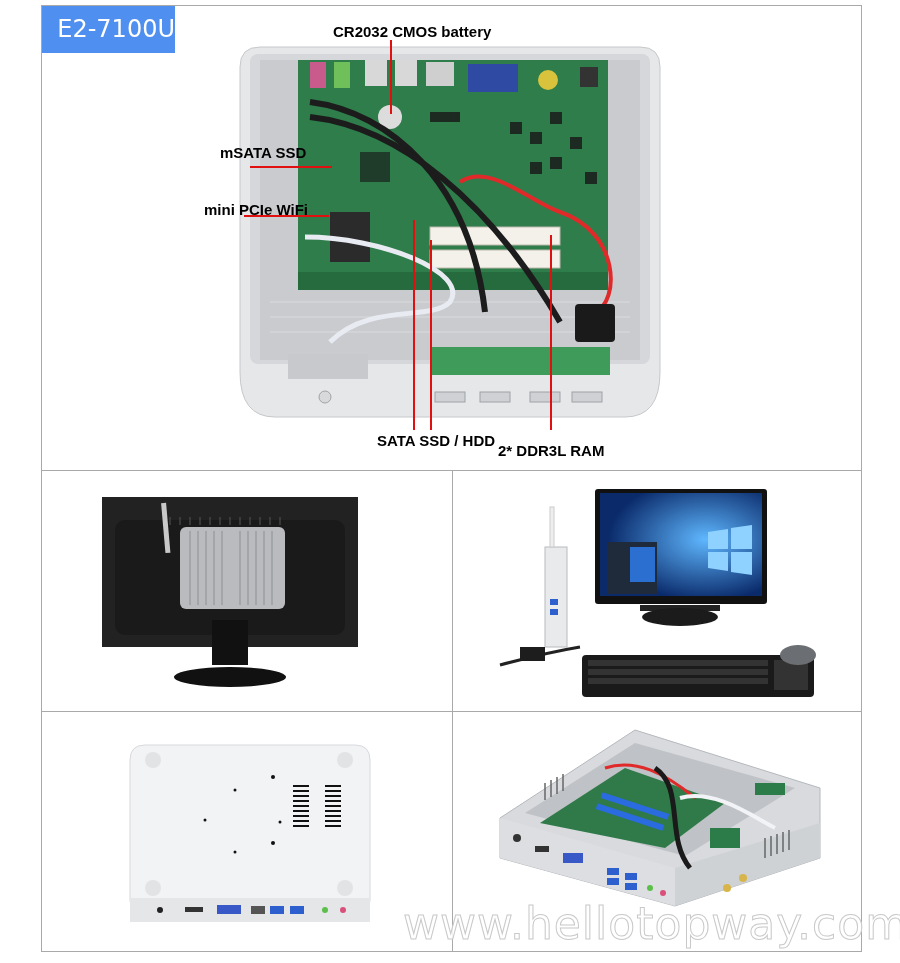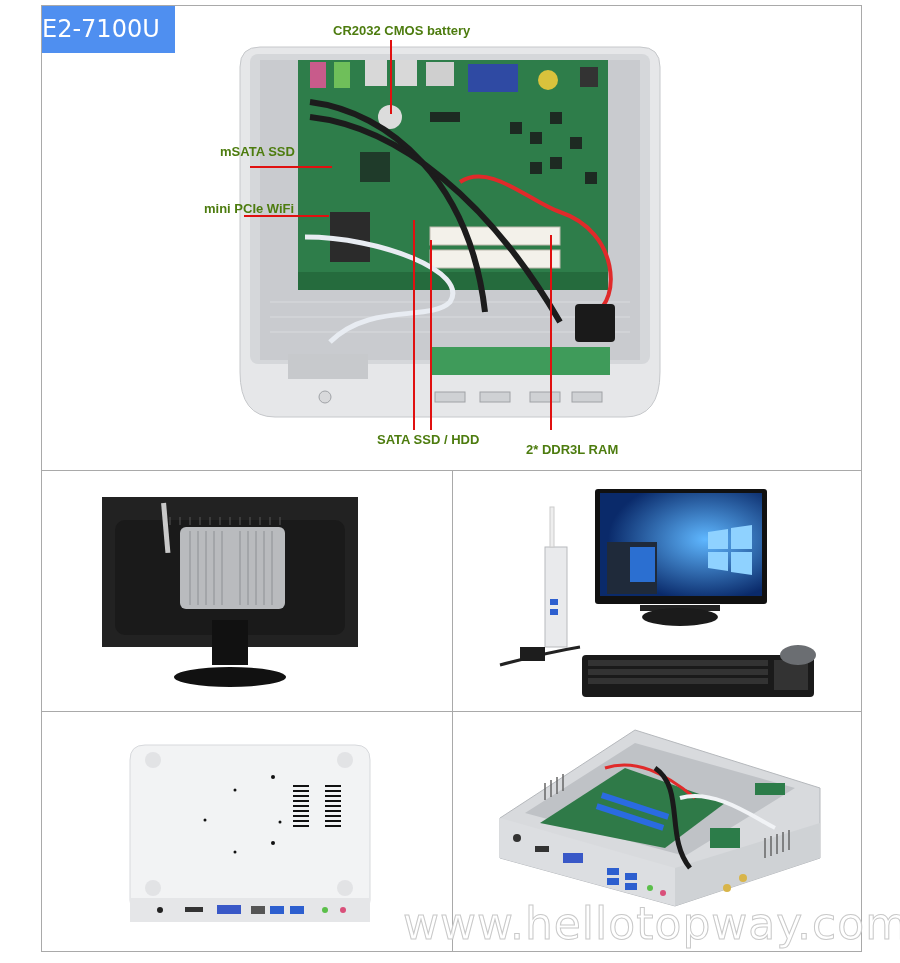--- a/index.html
+++ b/index.html
@@ -1,21 +1,21 @@
 <!DOCTYPE html>
 <html><head>
 <meta charset="utf-8">
 <style>
   html,body{margin:0;padding:0;background:#fff;}
   body{width:900px;height:963px;position:relative;overflow:hidden;font-family:"Liberation Sans",sans-serif;}
   .tbl{position:absolute;left:41px;top:5px;width:821px;height:947px;border:1px solid #a9a9a9;box-sizing:border-box;}
   .hline{position:absolute;left:41px;width:821px;height:1px;background:#a9a9a9;}
   .vline{position:absolute;left:452px;width:1px;background:#a9a9a9;}
-  .badge{position:absolute;left:42px;top:6px;width:133px;height:47px;background:#4f8ff0;color:#fff;font-size:24px;line-height:47px;text-align:left;font-family:"DejaVu Sans",sans-serif;}
-  .lbl{position:absolute;color:#4d7c0f;font-weight:bold;font-size:13px;white-space:nowrap;font-family:"Liberation Sans",sans-serif;}
+  .badge{position:absolute;left:42px;top:6px;width:133px;height:47px;background:#4f8ff0;color:#fff;font-size:24px;line-height:47px;text-align:right;font-family:"DejaVu Sans",sans-serif;}
+  .lbl{position:absolute;color:#000000;font-weight:bold;font-size:15px;white-space:nowrap;font-family:"Liberation Sans",sans-serif;}
   .redline{position:absolute;background:#e01010;}
   .watermark{position:absolute;left:403px;top:898px;font-family:"DejaVu Sans",sans-serif;font-size:44px;color:rgba(255,255,255,0.85);-webkit-text-stroke:1px #c9c9c9;letter-spacing:1px;white-space:nowrap;}
   svg{position:absolute;}
 </style>
 </head>
 <body>
 
 <div class="tbl"></div>
 <div class="hline" style="top:470px"></div>
 <div class="hline" style="top:711px"></div>
@@ -93,21 +93,21 @@
 <div class="redline" style="left:250px;top:166px;width:82px;height:2px"></div>
 
 <div class="lbl" style="left:204px;top:201px">mini PCIe WiFi</div>
 <div class="redline" style="left:244px;top:215px;width:85px;height:2px"></div>
 
 <div class="redline" style="left:413px;top:220px;width:2px;height:210px"></div>
 <div class="redline" style="left:430px;top:240px;width:2px;height:190px"></div>
 <div class="lbl" style="left:377px;top:432px">SATA SSD / HDD</div>
 
 <div class="redline" style="left:550px;top:235px;width:2px;height:195px"></div>
-<div class="lbl" style="left:526px;top:442px">2* DDR3L RAM</div>
+<div class="lbl" style="left:498px;top:442px">2* DDR3L RAM</div>
 
 <svg style="left:100px;top:495px" width="260" height="195" viewBox="0 0 260 195">
   <rect x="2" y="2" width="256" height="150" fill="#222"></rect>
   <rect x="15" y="25" width="230" height="115" rx="10" fill="#1a1a1a"></rect>
   <g stroke="#555" stroke-width="1">
     <line x1="70" y1="22" x2="70" y2="30"></line>
       <line x1="80" y1="22" x2="80" y2="30"></line>
       <line x1="90" y1="22" x2="90" y2="30"></line>
     <line x1="100" y1="22" x2="100" y2="30"></line>
       <line x1="110" y1="22" x2="110" y2="30"></line>

